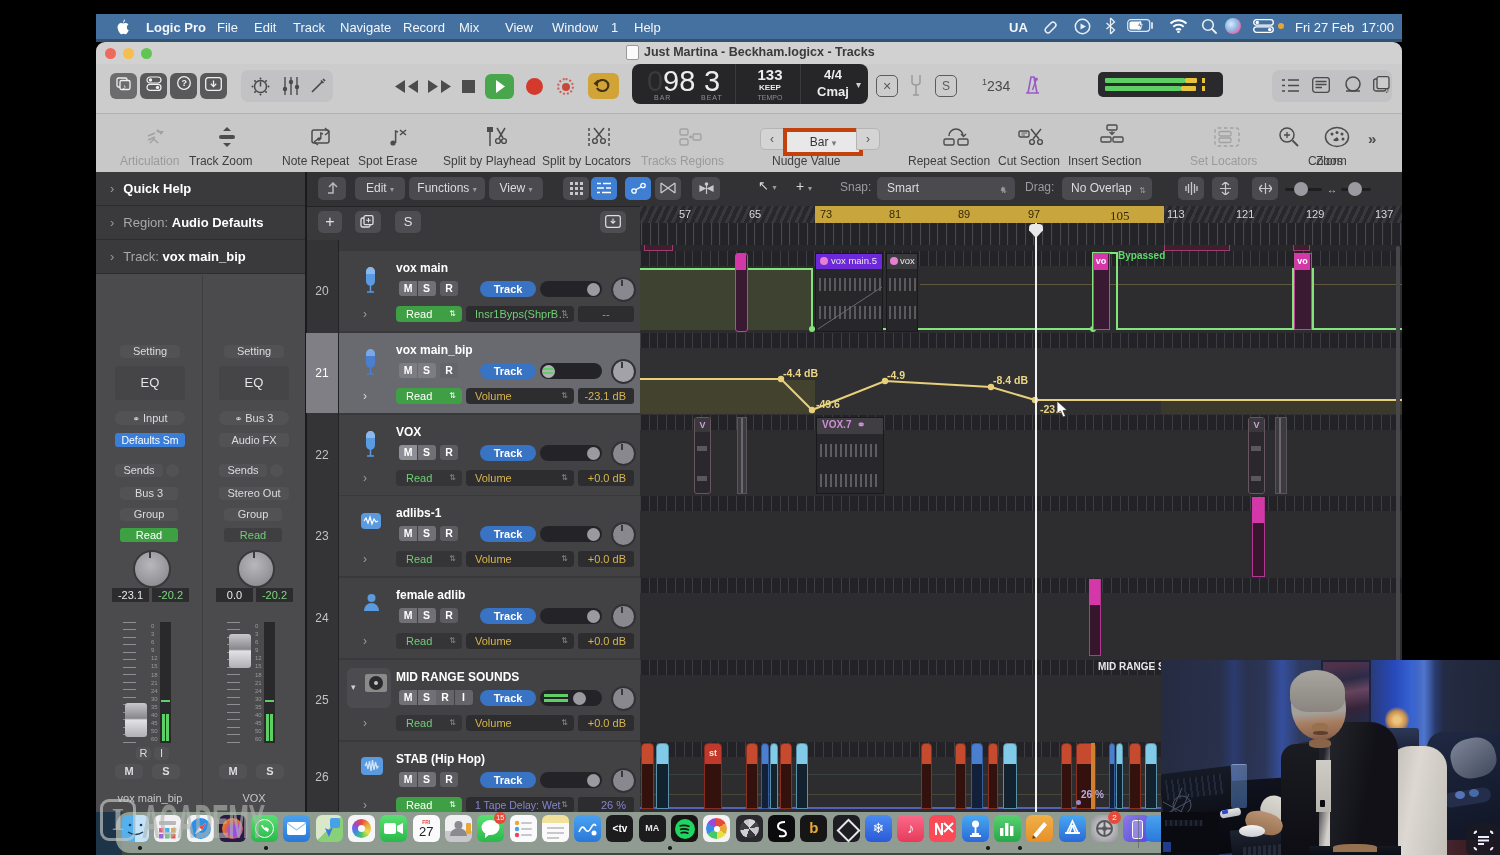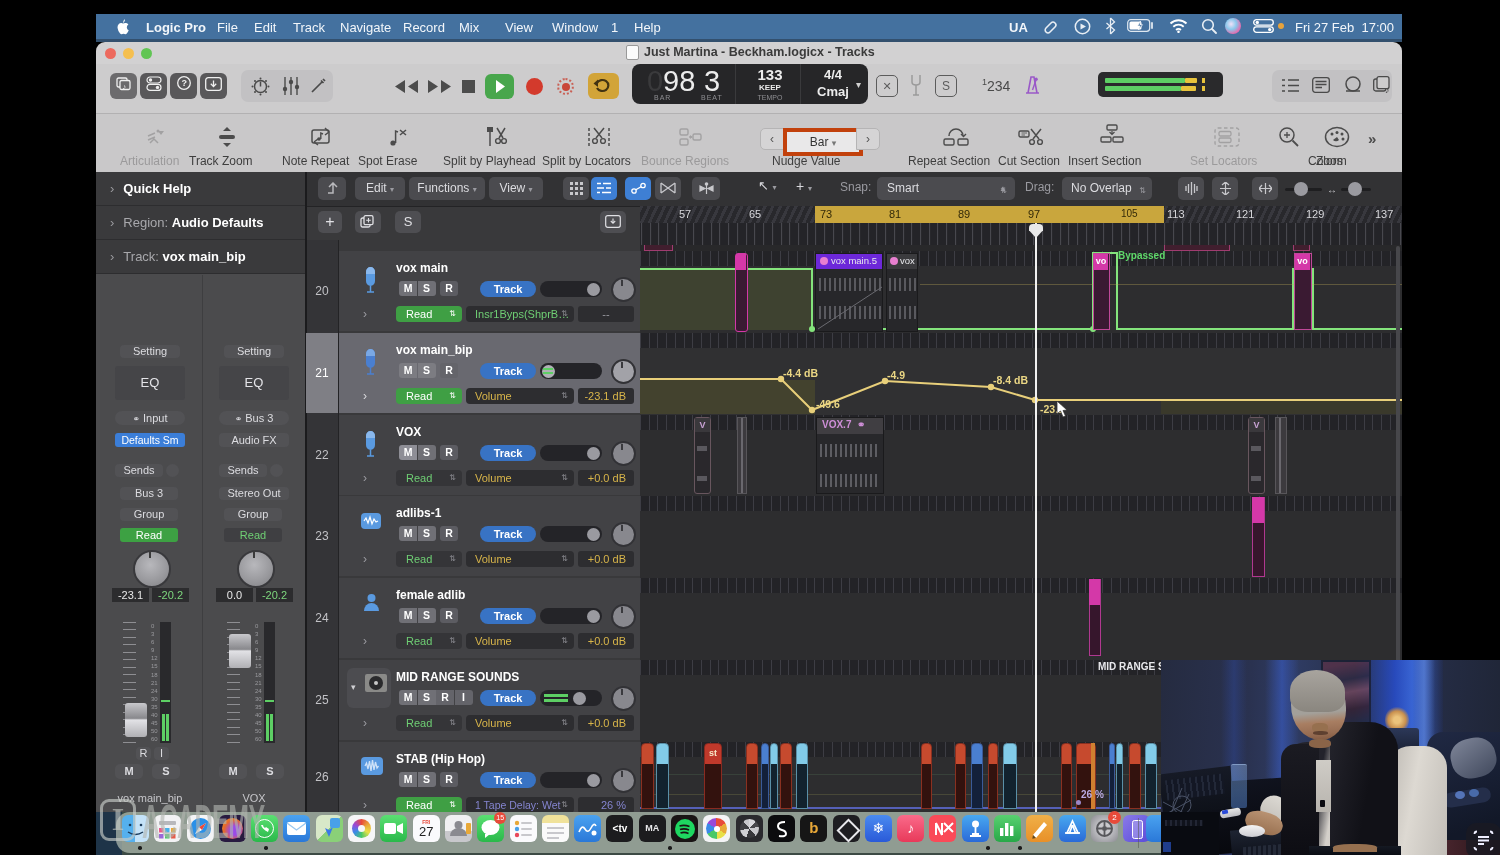--- a/index.html
+++ b/index.html
@@ -240,21 +240,21 @@
       <rect x="4" y="0.7" width="12" height="12" rx="2" fill="#cdcccd" stroke="#4a4a4a" stroke-width="1.3"></rect>
       <text x="12" y="17" font-size="9" fill="#4a4a4a">♪</text>
     </svg>
 <div class="ctlbar"></div>
 <div class="ctll" style="left:24px;width:80px;color:#9b9a9b;">Articulation</div>
 <div class="ctll" style="left:93px;width:80px;">Track Zoom</div>
 <div class="ctll" style="left:186px;width:80px;">Note Repeat</div>
 <div class="ctll" style="left:262px;width:76px;">Spot Erase</div>
 <div class="ctll" style="left:347px;width:108px;">Split by Playhead</div>
 <div class="ctll" style="left:446px;width:106px;">Split by Locators</div>
-<div class="ctll" style="left:545px;width:100px;color:#9b9a9b;">Bounce Regions</div>
+<div class="ctll" style="left:545px;width:100px;color:#9b9a9b;">Tracks Regions</div>
 <div class="ctll" style="left:676px;width:80px;">Nudge Value</div>
 <div class="ctll" style="left:812px;width:96px;">Repeat Section</div>
 <div class="ctll" style="left:902px;width:76px;">Cut Section</div>
 <div class="ctll" style="left:972px;width:92px;">Insert Section</div>
 <div class="ctll" style="left:1094px;width:80px;color:#9b9a9b;">Set Locators</div>
 <div class="ctll" style="left:1220px;width:68px;">Zoom</div>
 <div class="ctll" style="left:1212px;width:62px;">Colors</div>
 <svg class="ab" style="left:50px;top:128px;" width="20" height="18" viewBox="0 0 20 18">
       <path d="M2 8 L9 5 M2 12 L9 9 M4 15 L8 11 L12 15" stroke="#a2a1a2" stroke-width="1.5" fill="none"></path>
       <path d="M12 3 L18 3 L15 7 Z" fill="#a2a1a2"></path>
@@ -638,21 +638,21 @@
 <div class="arrange">
 
  <div class="ab" style="left:0;top:0;width:762px;height:17px;background:repeating-linear-gradient(115deg,#38383e 0,#38383e 3px,#28282c 3px,#28282c 7px);"></div>
  <div class="ab" style="left:175px;top:0;width:349px;height:17px;background:#c9a63d;"></div>
  <div class="ab" style="left:39px;top:2px;font-size:11px;color:#d8d8dc;">57</div>
  <div class="ab" style="left:109px;top:2px;font-size:11px;color:#d8d8dc;">65</div>
  <div class="ab" style="left:180px;top:2px;font-size:11px;color:#332a08;">73</div>
  <div class="ab" style="left:249px;top:2px;font-size:11px;color:#332a08;">81</div>
  <div class="ab" style="left:318px;top:2px;font-size:11px;color:#332a08;">89</div>
  <div class="ab" style="left:388px;top:2px;font-size:11px;color:#332a08;">97</div>
- <div class="ab" style="left:481px;top:2px;font-size:10px;color:#332a08;">105</div>
+ <div class="ab" style="left:470px;top:2px;font-size:13px;color:#332a08;font-family:Liberation Serif, serif;">105</div>
  <div class="ab" style="left:527px;top:2px;font-size:11px;color:#d8d8dc;">113</div>
  <div class="ab" style="left:596px;top:2px;font-size:11px;color:#d8d8dc;">121</div>
  <div class="ab" style="left:666px;top:2px;font-size:11px;color:#d8d8dc;">129</div>
  <div class="ab" style="left:735px;top:2px;font-size:11px;color:#d8d8dc;">137</div>
  <div class="ab" style="left:0;top:17px;width:762px;height:22px;background:#242428;background-image:repeating-linear-gradient(90deg,#4c4c52 0,#4c4c52 1px,transparent 1px,transparent 8.72px);background-position:1.1px 0;"></div>
  <div class="ab" style="left:0;top:39px;width:762px;height:6px;background:#28282a;"></div>
  <div class="ab" style="left:4px;top:39px;width:29px;height:6px;background:#411e2e;border:1px solid #a03c70;border-top:none;box-sizing:border-box;"></div>
  <div class="ab" style="left:524px;top:39px;width:66px;height:6px;background:#411e2e;border:1px solid #a03c70;border-top:none;box-sizing:border-box;"></div>
  <div class="ab" style="left:653px;top:39px;width:17px;height:6px;background:#411e2e;border:1px solid #a03c70;border-top:none;box-sizing:border-box;"></div>
 

